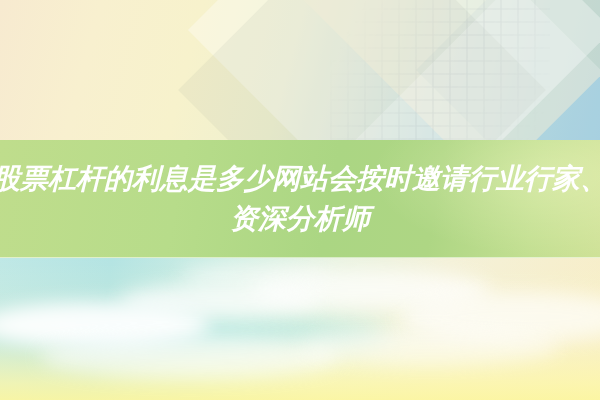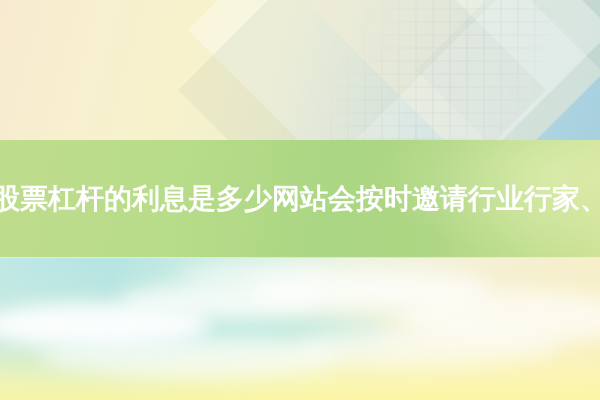--- a/index.html
+++ b/index.html
@@ -140,20 +140,21 @@
     position: absolute;
     left: 0;
     top: 140px;
     width: 600px;
     height: 118px;
     display: flex;
     flex-direction: column;
     align-items: center;
     justify-content: center;
     z-index: 5;
+    font-style: italic;
   }
 
   .title-line {
     color: #ffffff;
     font-size: 28px;
     font-weight: bold;
     line-height: 40px;
     letter-spacing: 0px;
     white-space: nowrap;
     text-align: center;
@@ -231,20 +232,21 @@
     <div class="facet facet-b"></div>
     <div class="facet facet-d"></div>
     <div class="facet facet-grid"></div>
   </div>
 
   <div class="green-band"></div>
   <div class="band-edge"></div>
 
   <div class="title-wrap">
     <div class="title-line">股票杠杆的利息是多少网站会按时邀请行业行家、</div>
+    <div class="title-line">资深分析师</div>
   </div>
 
   <div class="sky-band">
     <div class="cloud-tint"></div>
     <div class="cloud c3"></div>
     <div class="cloud c7"></div>
     <div class="cloud c2"></div>
     <div class="cloud c4"></div>
     <div class="cloud c1"></div>
     <div class="cloud c5"></div>

